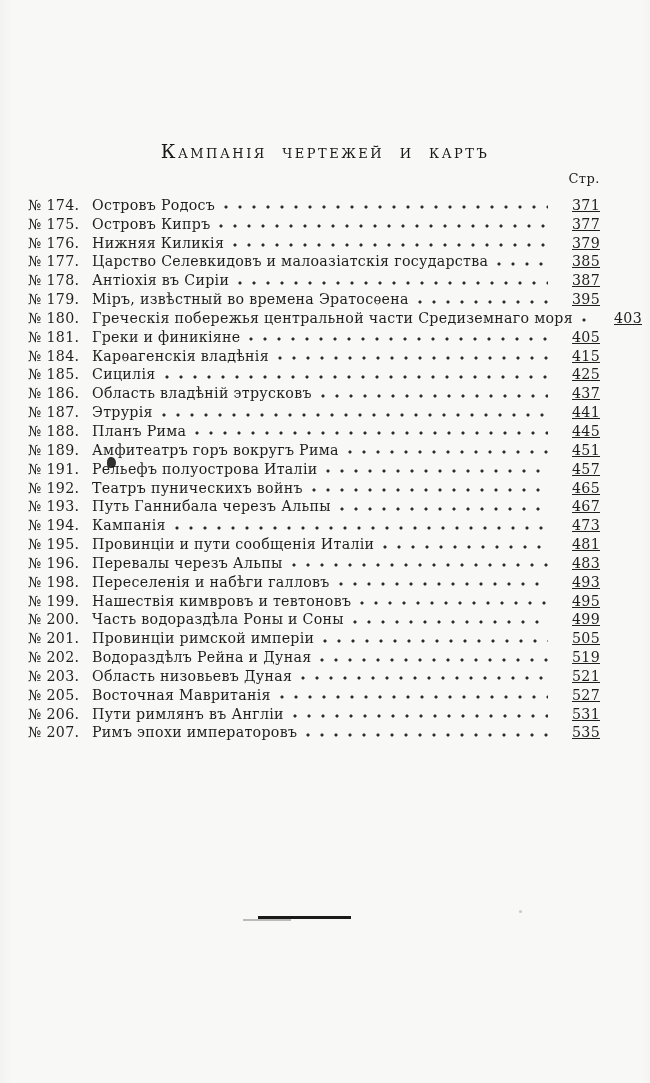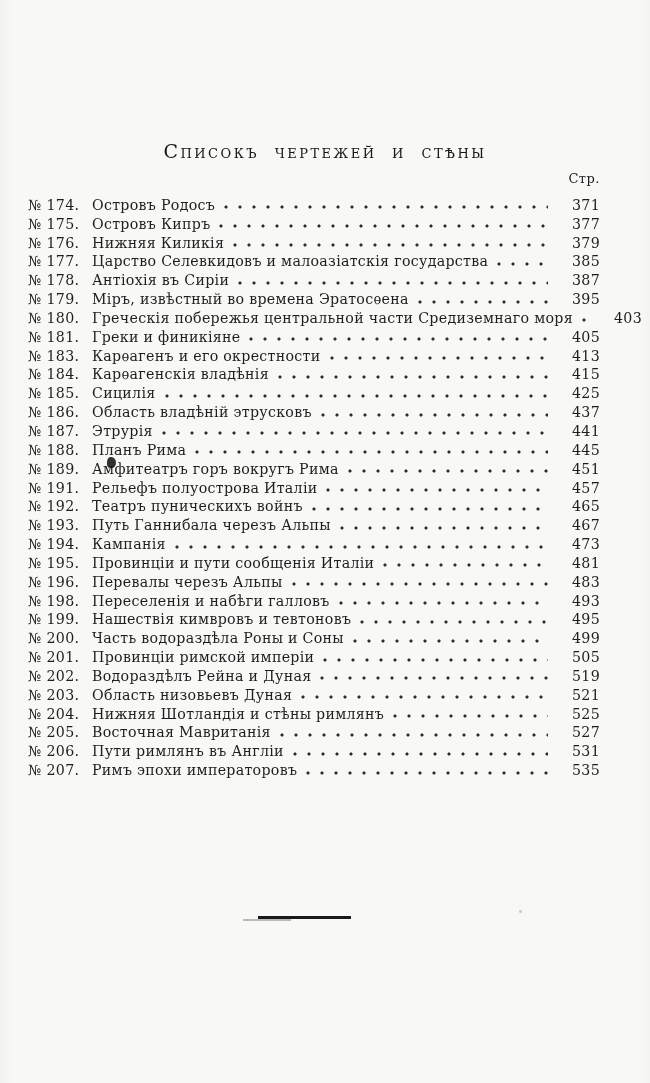--- a/index.html
+++ b/index.html
@@ -64,20 +64,21 @@
     min-width: 8px;
     height: 4px;
     margin: 0 10px 3.5px 9px;
     background-image: radial-gradient(circle at 2px 2px, #2b2b2b 1.2px, rgba(0,0,0,0) 1.9px);
     background-size: 14px 4px;
     background-repeat: repeat-x;
   }
   .row .pageno {
     flex: 0 0 42px;
     text-align: right;
+    text-decoration: underline;
   }
   .ink-blot {
     position: absolute;
     left: 107px;
     top: 457px;
     width: 9px;
     height: 11px;
     background: #151515;
     border-radius: 45% 55% 50% 40%;
     opacity: 0.88;
@@ -105,21 +106,21 @@
     height: 3px;
     background: #9a9a9a;
     border-radius: 50%;
     opacity: 0.5;
   }
 </style>
 </head>
 <body>
 
 <div class="page">
-  <h1 class="title">Списокъ чертежей и стѣны</h1>
+  <h1 class="title">Кампанія чертежей и картъ</h1>
   <div class="col-header">Стр.</div>
 
   <div class="entries" id="entries">
   <div class="row">
     <span class="num">№ 174.</span>
     <span class="entry-title">Островъ Родосъ</span>
     <span class="leader"></span>
     <span class="pageno">371</span>
   </div>
 
@@ -166,26 +167,20 @@
   </div>
 
   <div class="row">
     <span class="num">№ 181.</span>
     <span class="entry-title">Греки и финикіяне</span>
     <span class="leader"></span>
     <span class="pageno">405</span>
   </div>
 
 
-  <div class="row">
-    <span class="num">№ 183.</span>
-    <span class="entry-title">Карѳагенъ и его окрестности</span>
-    <span class="leader"></span>
-    <span class="pageno">413</span>
-  </div>
 
   <div class="row">
     <span class="num">№ 184.</span>
     <span class="entry-title">Карѳагенскія владѣнія</span>
     <span class="leader"></span>
     <span class="pageno">415</span>
   </div>
 
   <div class="row">
     <span class="num">№ 185.</span>
@@ -301,26 +296,20 @@
     <span class="pageno">519</span>
   </div>
 
   <div class="row">
     <span class="num">№ 203.</span>
     <span class="entry-title">Область низовьевъ Дуная</span>
     <span class="leader"></span>
     <span class="pageno">521</span>
   </div>
 
-  <div class="row">
-    <span class="num">№ 204.</span>
-    <span class="entry-title">Нижняя Шотландія и стѣны римлянъ</span>
-    <span class="leader"></span>
-    <span class="pageno">525</span>
-  </div>
 
   <div class="row">
     <span class="num">№ 205.</span>
     <span class="entry-title">Восточная Мавританія</span>
     <span class="leader"></span>
     <span class="pageno">527</span>
   </div>
 
   <div class="row">
     <span class="num">№ 206.</span>

